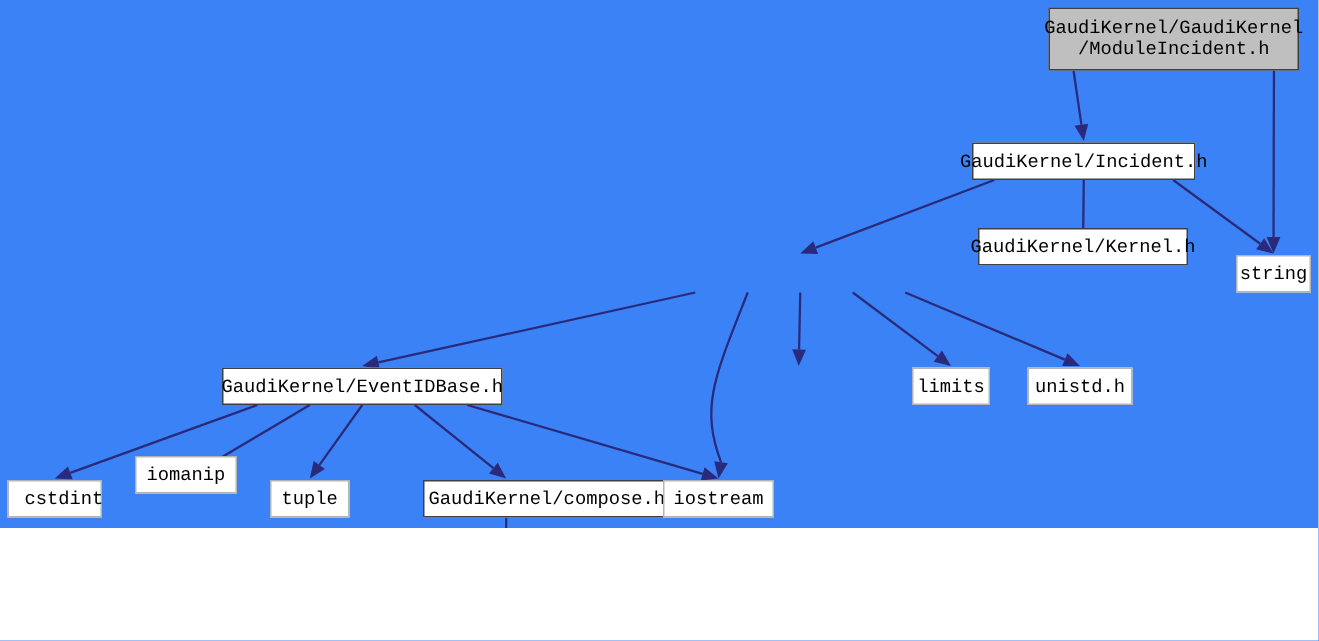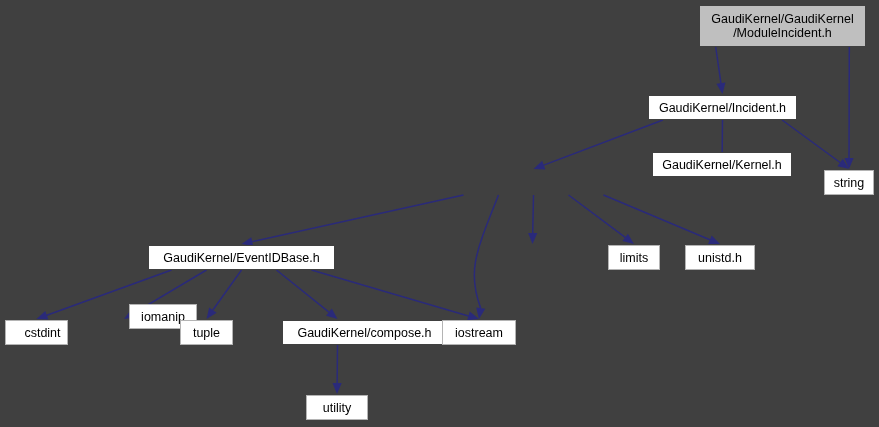--- a/index.html
+++ b/index.html
@@ -3,23 +3,23 @@
 <meta charset="utf-8">
 <style>
   html, body {
     margin: 0;
     padding: 0;
     background: #ffffff;
   }
   #graph {
     position: relative;
     width: 879px;
-    height: 427px;
-    background: #404040;
-    font-family: Liberation Sans, sans-serif;
+    height: 352px;
+    background: #3b82f6;
+    font-family: Liberation Mono, monospace;
     overflow: hidden;
   }
   #edge-layer {
     position: absolute;
     left: 0;
     top: 0;
     width: 879px;
     height: 427px;
     pointer-events: none;
   }
@@ -86,18 +86,18 @@
     </svg>
 <div class="node root" style="left: 699px; top: 5px; width: 167px; height: 42px;">GaudiKernel/GaudiKernel
 /ModuleIncident.h</div>
     <div class="node strong" style="left: 648px; top: 95px; width: 149px; height: 25px;">GaudiKernel/Incident.h</div>
     <div class="node strong" style="left: 652px; top: 152px; width: 140px; height: 25px;">GaudiKernel/Kernel.h</div>
     <div class="node weak" style="left: 824px; top: 170px; width: 50px; height: 25px;">string</div>
     <div class="node strong" style="left: 148px; top: 245px; width: 187px; height: 25px;">GaudiKernel/EventIDBase.h</div>
     <div class="node weak" style="left: 608px; top: 245px; width: 52px; height: 25px;">limits</div>
     <div class="node weak" style="left: 685px; top: 245px; width: 70px; height: 25px;">unistd.h</div>
     <div class="node weak" style="left: 5px; top: 320px; width: 63px; height: 25px; padding-left: 12px;">cstdint</div>
-    <div class="node weak" style="left: 90px; top: 304px; width: 68px; height: 25px; margin-left: 39px;">iomanip</div>
+    <div class="node weak" style="left: 90px; top: 304px; width: 68px; height: 25px;">iomanip</div>
     <div class="node weak" style="left: 180px; top: 320px; width: 53px; height: 25px;">tuple</div>
     <div class="node strong" style="left: 255px; top: 320px; width: 165px; height: 25px; margin-left: 27px;">GaudiKernel/compose.h</div>
     <div class="node weak" style="left: 442px; top: 320px; width: 74px; height: 25px;">iostream</div>
     <div class="node weak" style="left: 306px; top: 395px; width: 62px; height: 25px;">utility</div>
   </div>
 
 </body></html>

